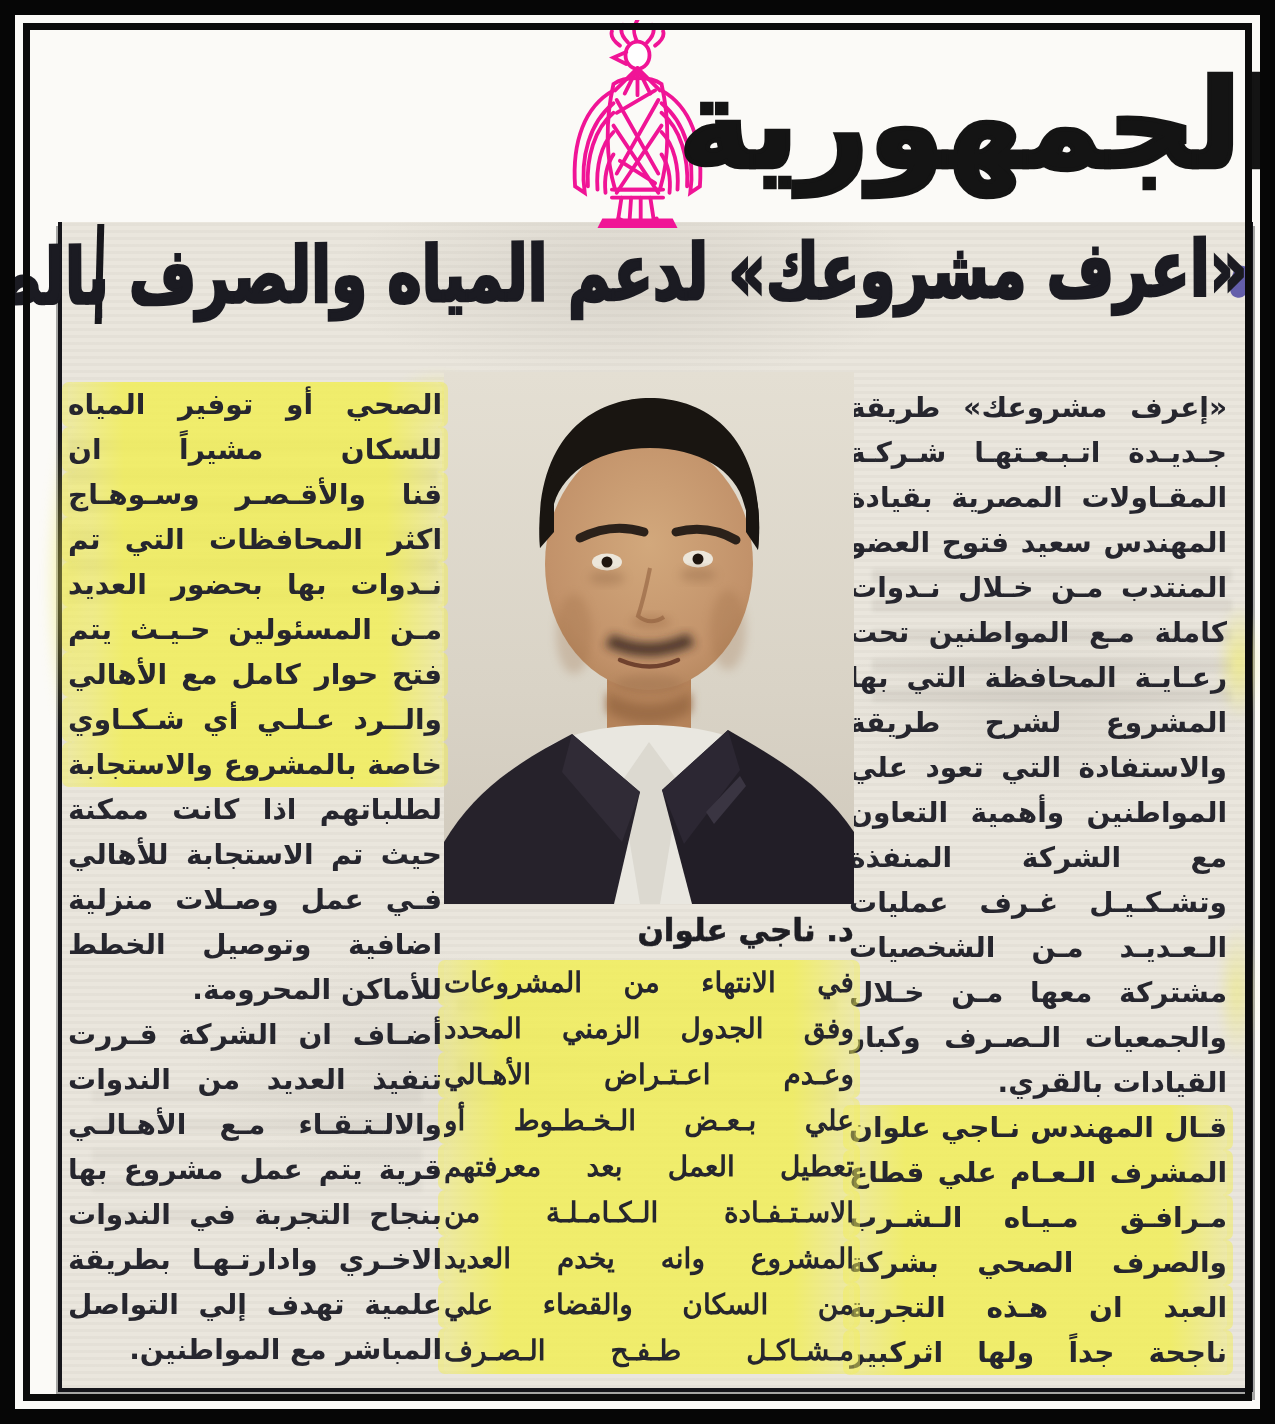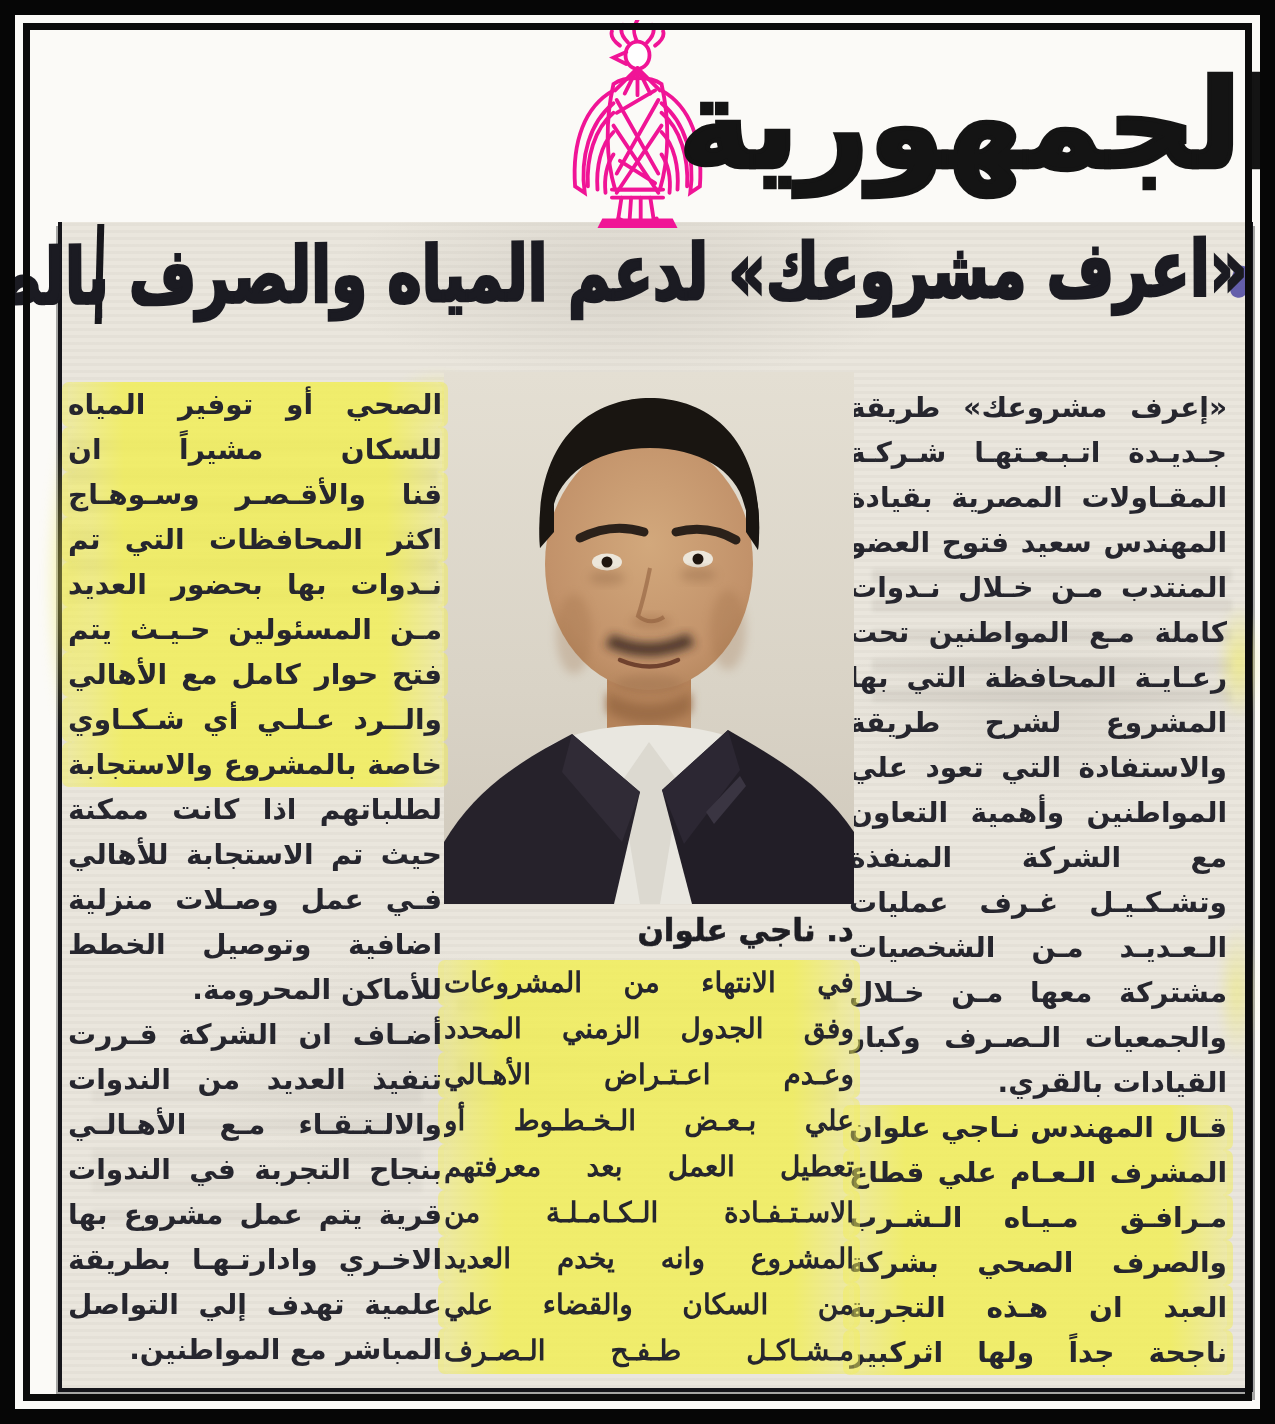--- a/index.html
+++ b/index.html
@@ -214,22 +214,22 @@
         <div class="tline hl">والــرد عـلـي أي شـكـاوي</div>
         <div class="tline hl">خاصة بالمشروع والاستجابة</div>
         <div class="tline">لطلباتهم اذا كانت ممكنة</div>
         <div class="tline">حيث تم الاستجابة للأهالي</div>
         <div class="tline">فـي عمل وصـلات منزلية</div>
         <div class="tline">اضافية وتوصيل الخطط</div>
         <div class="tline lastline">للأماكن المحرومة.</div>
         <div class="tline">أضـاف ان الشركة قـررت</div>
         <div class="tline">تنفيذ العديد من الندوات</div>
         <div class="tline">والالـتـقـاء مـع الأهـالـي بكل</div>
+        <div class="tline">قرية يتم عمل مشروع بها</div>
         <div class="tline">بنجاح التجربة في الندوات</div>
-        <div class="tline">قرية يتم عمل مشروع بها</div>
         <div class="tline">الاخـري وادارتـهـا بطريقة</div>
         <div class="tline">علمية تهدف إلي التواصل</div>
         <div class="tline lastline">المباشر مع المواطنين.</div>
       </div>
   </div>
 
   <div class="frame-inner"></div>
   <div class="frame-outer"></div>
 </div>
 

